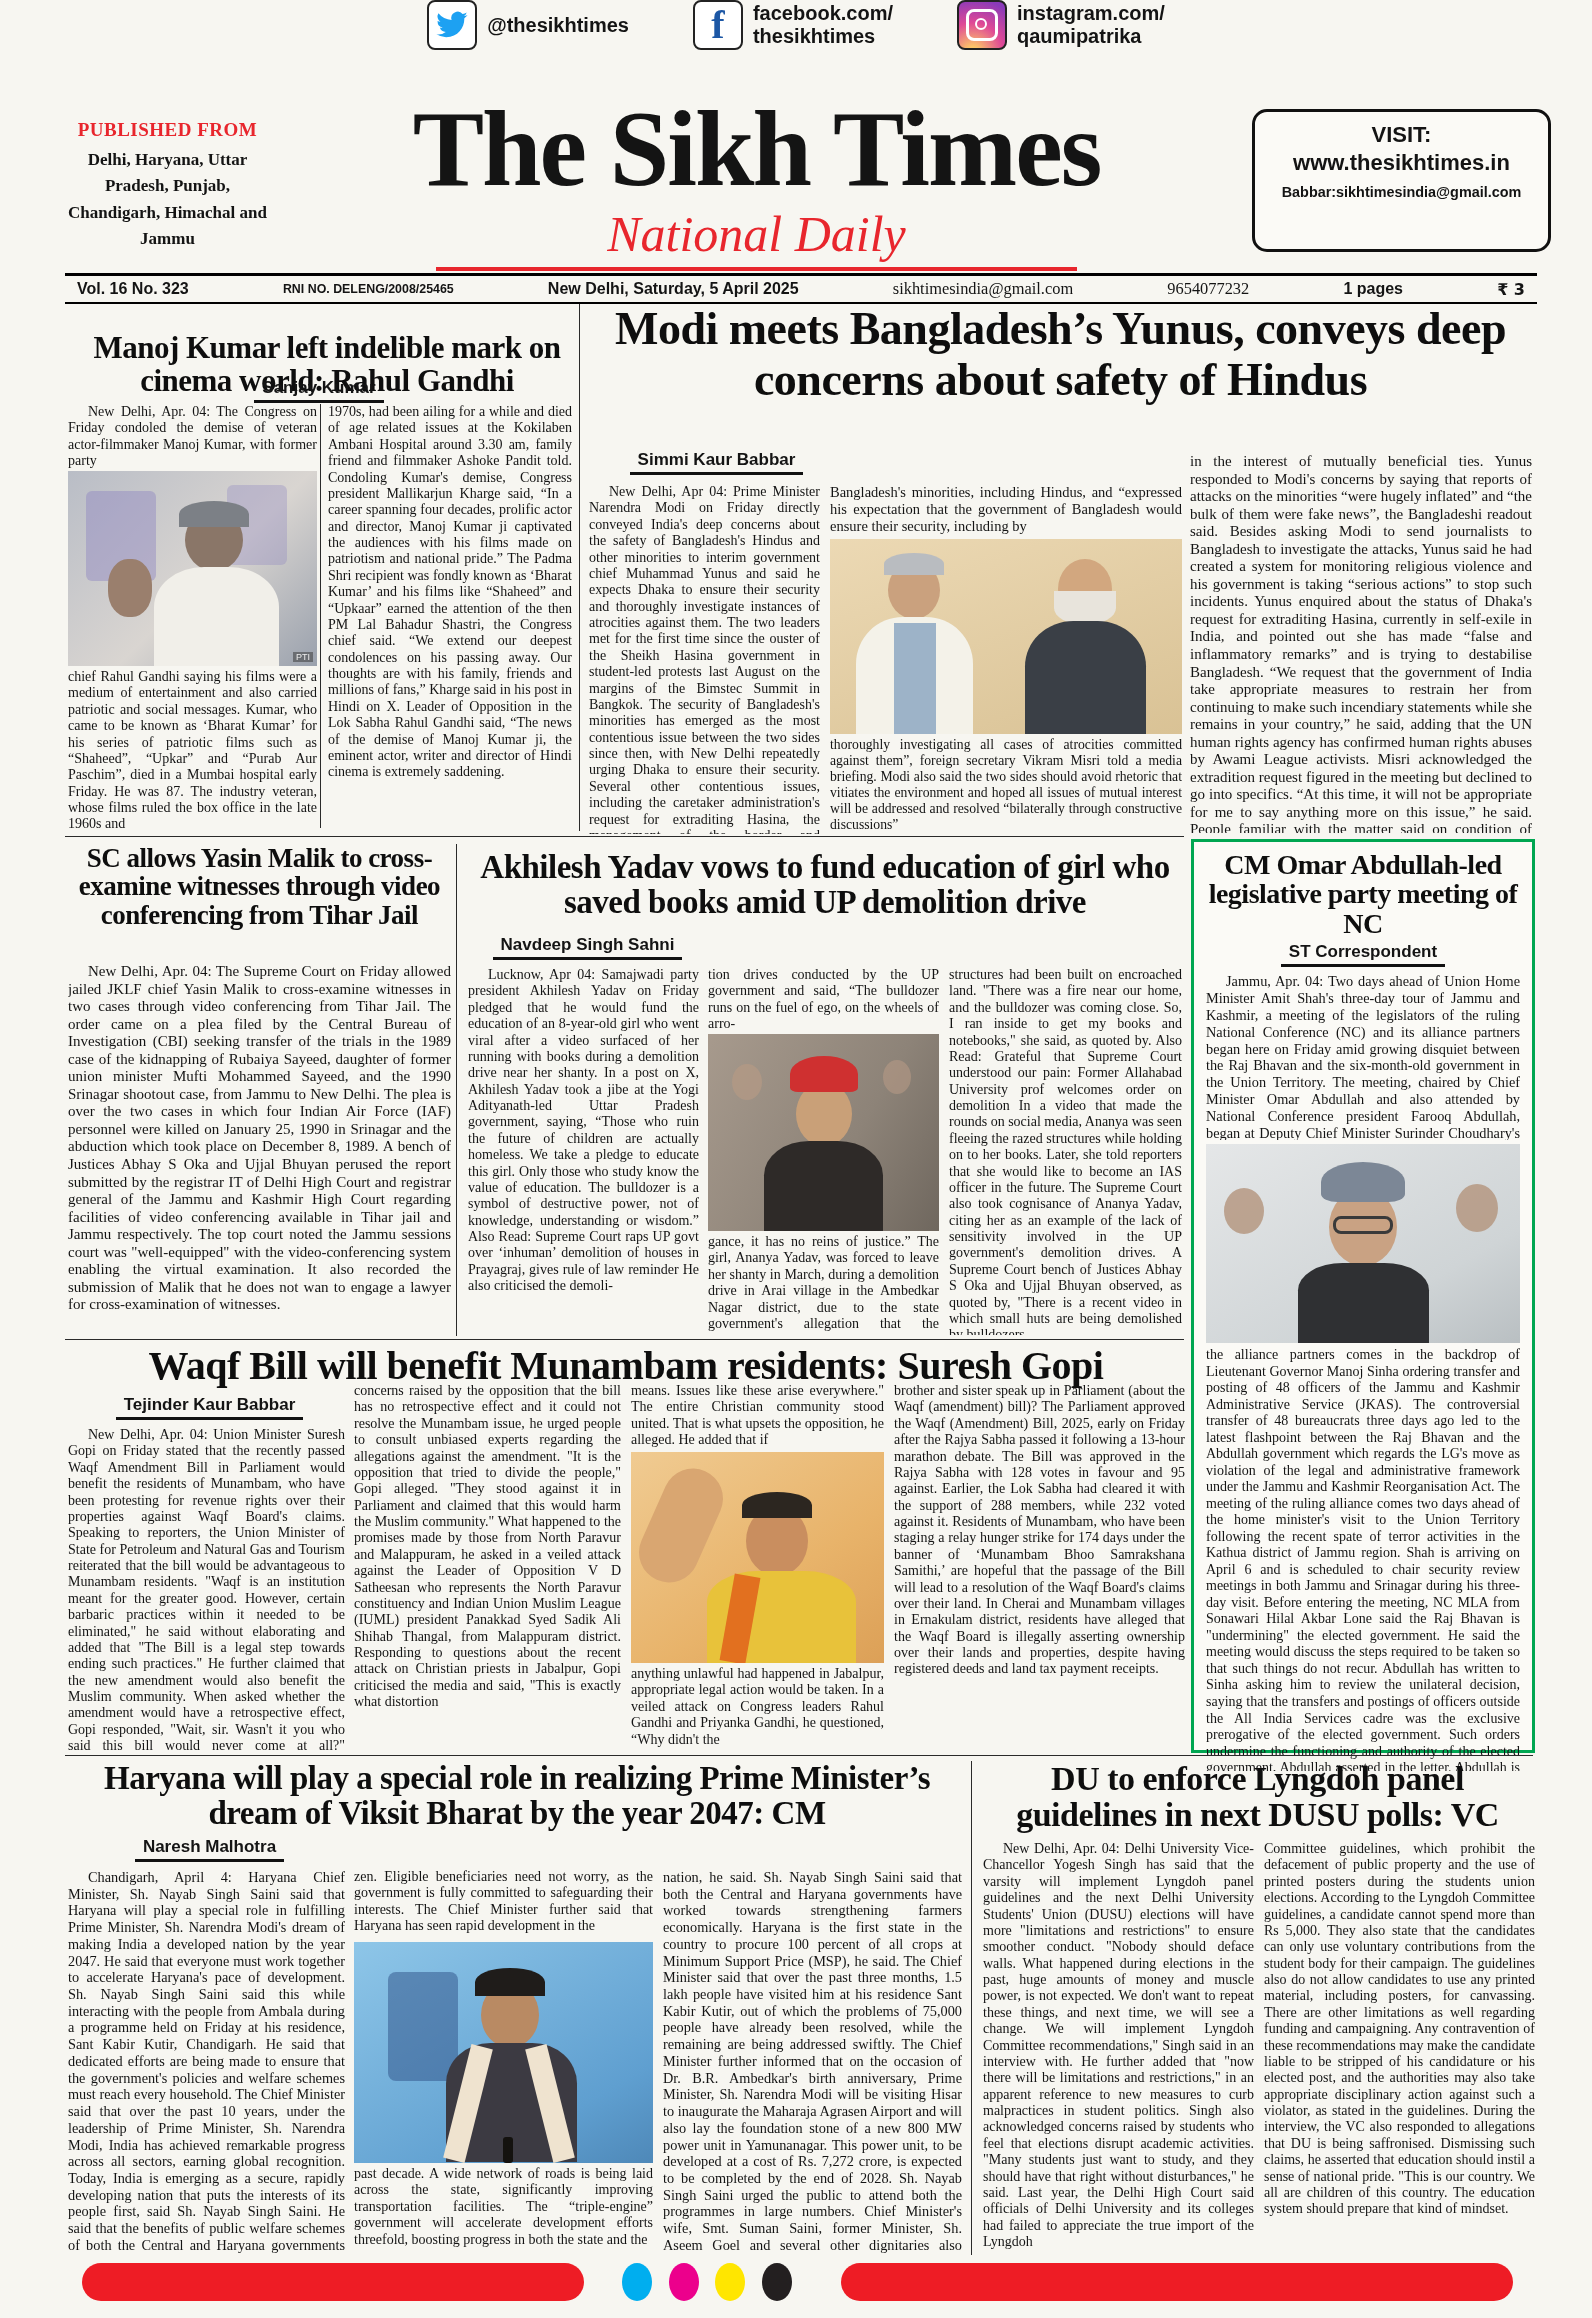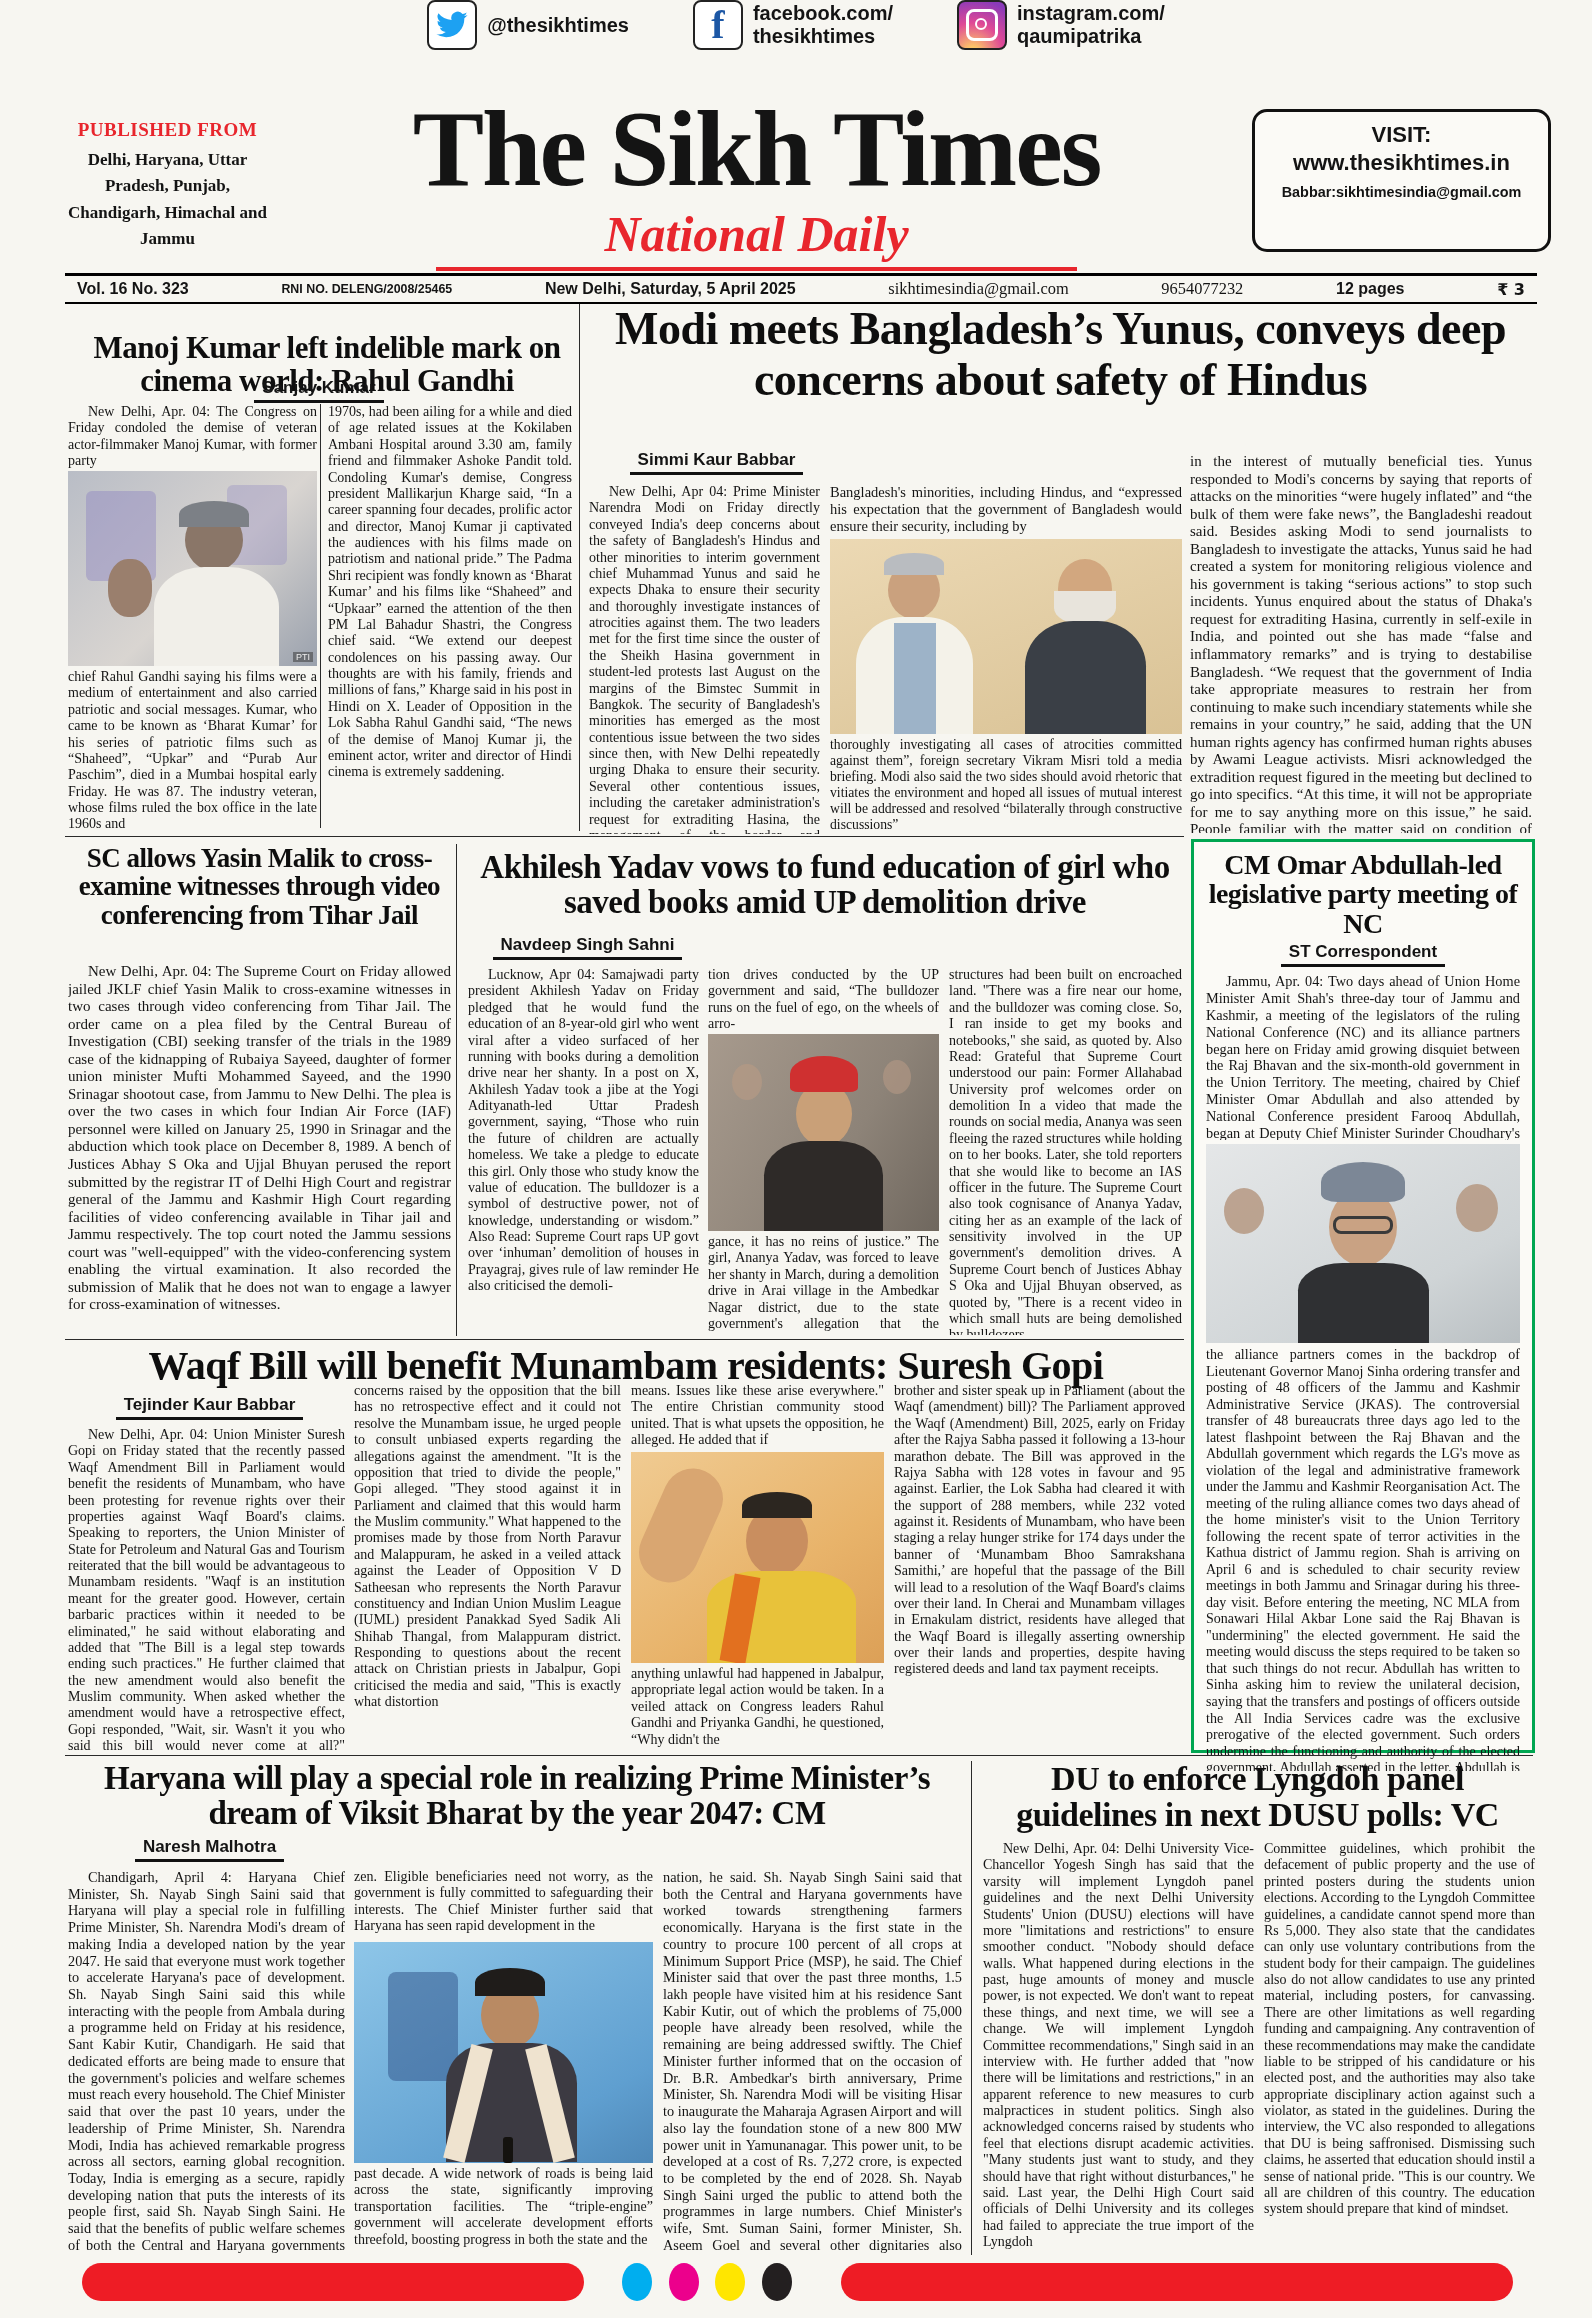--- a/index.html
+++ b/index.html
@@ -13,21 +13,21 @@
   .indent{text-indent:20px;}
   .vrule{background:#2a2a2a;width:1px;}
   .hrule{background:#2a2a2a;height:1px;}
   .photo{position:relative;overflow:hidden;}
   .ph{position:absolute;}
   .credit{position:absolute;right:4px;bottom:4px;color:#eee;font-size:9px;font-family:"Liberation Sans",sans-serif;background:rgba(60,60,60,.55);padding:0 3px;}
   
   .pub-label{color:#e8262d;font-weight:bold;font-size:19px;letter-spacing:0.5px;}
   .pub-regions{font-weight:bold;font-size:17px;line-height:1.55;margin-top:6px;}
   .title{font-size:107px;font-weight:bold;line-height:1.0;white-space:nowrap;letter-spacing:-2px;}
-  .subtitle{font-size:50px;font-weight:bold;font-style:italic;color:#e8262d;margin-top:2px;}
+  .subtitle{font-size:50px;font-weight:normal;font-style:italic;color:#e8262d;margin-top:2px;}
   .red-rule{height:4px;background:#e8262d;width:66%;margin:4px auto 0;}
   .visit-box{border:3px solid #111;text-align:center;font-family:"Liberation Sans",sans-serif;padding:10px 6px;background:#fbfaf6;}
   .visit-line1{font-weight:bold;font-size:22px;}
   .visit-line2{font-weight:bold;font-size:22px;margin-top:2px;}
   .visit-line3{font-weight:bold;font-size:14.4px;margin-top:8px;}
   .dateline{border-top:3px solid #000;border-bottom:2px solid #000;display:flex;align-items:center;justify-content:space-between;padding:3px 12px;font-family:"Liberation Sans",sans-serif;}
   .dl-b{font-weight:bold;font-size:16px;}
   .dl-s{font-weight:bold;font-size:12.4px;}
   .dl-serif{font-family:"Liberation Serif",serif;font-size:16.4px;}
   .rupee{font-family:"DejaVu Sans",sans-serif;}
@@ -89,21 +89,21 @@
     <div class="visit-line2">www.thesikhtimes.in</div>
     <div class="visit-line3">Babbar:sikhtimesindia@gmail.com</div>
   </div>
 
   <div class="abs dateline" style="left:65px;top:273px;width:1448px;">
     <span class="dl-b">Vol. 16 No. 323</span>
     <span class="dl-s">RNI NO. DELENG/2008/25465</span>
     <span class="dl-b">New Delhi, Saturday, 5 April 2025</span>
     <span class="dl-serif">sikhtimesindia@gmail.com</span>
     <span class="dl-serif">9654077232</span>
-    <span class="dl-b">12 pages</span>
+    <span class="dl-b">1 pages</span>
     <span class="dl-b rupee">₹ 3</span>
   </div>
 
   <div class="abs headline" style="left:76px;top:304px;width:502px;font-size:31px;margin-top:28px;">Manoj Kumar left indelible mark on cinema world: Rahul Gandhi</div>
   <div class="abs byline" style="left:68px;top:378px;width:502px;"><span>Sanjay Kumar</span></div>
   <div class="abs" style="left:68px;top:404px;width:249px;height:426px;">
     <div class="bt indent" style="height:64px;">New Delhi, Apr. 04: The Congress on Friday condoled the demise of veteran actor-filmmaker Manoj Kumar, with former party</div>
     <div class="photo" style="width:100%;height:195px;margin:3px 0;background:linear-gradient(135deg,#b9bdc6,#d9d5d1 55%,#9aa1ad);">
       <div class="ph" style="left:18px;top:20px;width:70px;height:90px;background:#8f86c0;opacity:.45;border-radius:6px;"></div>
       <div class="ph" style="right:30px;top:14px;width:60px;height:80px;background:#8f86c0;opacity:.35;border-radius:6px;"></div>

